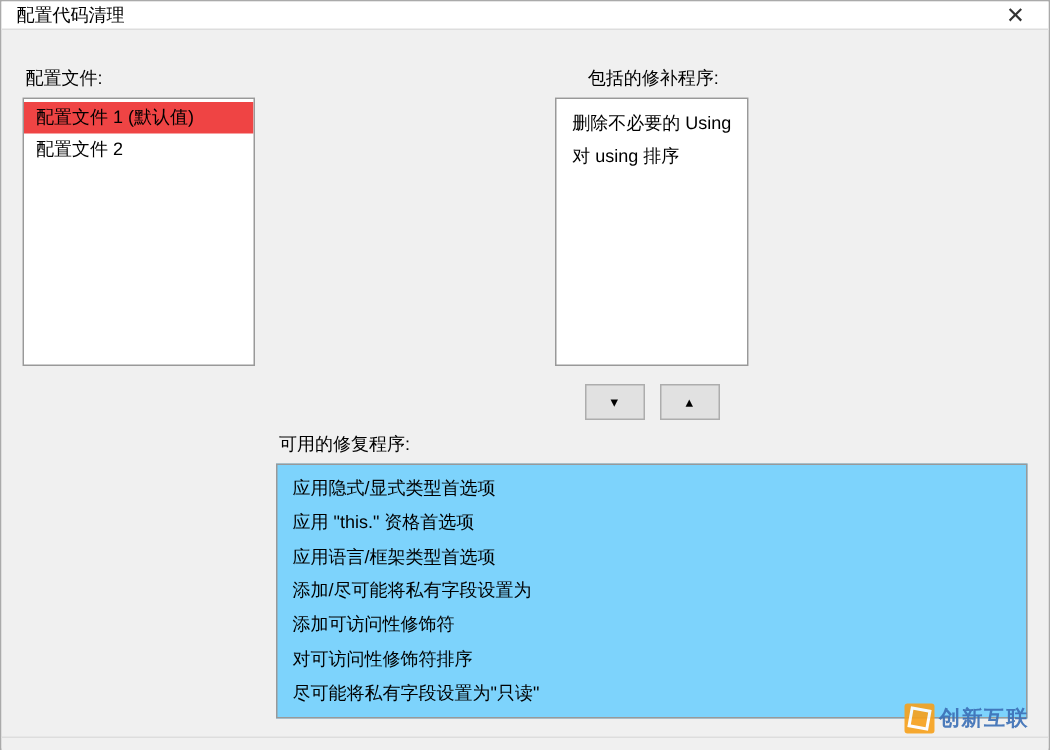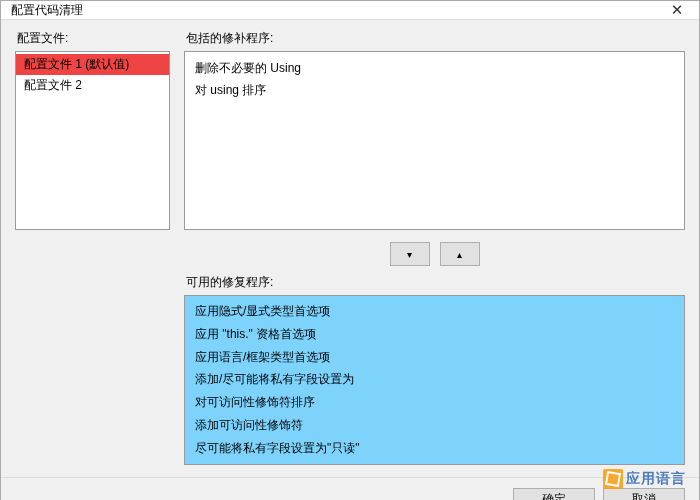--- a/index.html
+++ b/index.html
@@ -38,21 +38,21 @@
       align-items: center;
       justify-content: center;
       font-size: 15px;
       color: #333;
       cursor: pointer;
     }
     .body {
       flex: 1;
       display: flex;
       flex-direction: column;
-      padding: 10px 14px 12px 14px;
+      padding: 24px 14px 12px 14px;
       background: #f0f0f0;
       gap: 6px;
     }
     .upper {
       display: flex;
       gap: 14px;
       height: 200px;
     }
     .left-col {
       width: 155px;
@@ -70,20 +70,21 @@
     .listbox .item {
       padding: 2px 8px;
       cursor: default;
       white-space: nowrap;
     }
     .listbox .item.selected { background: #ef4444; }
     .right-col {
       flex: 1;
       display: flex;
       flex-direction: column;
+      align-items: center;
     }
     .included-box {
       flex: 1;
       border: 1px solid #999;
       background: #fff;
       padding: 6px 10px;
       overflow-y: auto;
       line-height: 1.8;
     }
     .mover-row {
@@ -202,29 +203,29 @@
       </div>
     </div>
 
     <div class="available-section">
       <div class="label">可用的修复程序:</div>
       <div class="available-box">
         <div class="fixer">应用隐式/显式类型首选项</div>
         <div class="fixer">应用 "this." 资格首选项</div>
         <div class="fixer">应用语言/框架类型首选项</div>
         <div class="fixer">添加/尽可能将私有字段设置为</div>
+        <div class="fixer">添加可访问性修饰符</div>
         <div class="fixer">对可访问性修饰符排序</div>
-        <div class="fixer">添加可访问性修饰符</div>
         <div class="fixer">尽可能将私有字段设置为"只读"</div>
       </div>
     </div>
   </div>
 
   <div class="footer">
     <div class="btn">确定</div>
     <div class="btn">取消</div>
   </div>
 </div>
 
 <div class="watermark">
   <div class="wm-logo"></div>
-  <div class="wm-text">应用语言</div>
+  <div class="wm-text">创新互联</div>
 </div>
 
 </body></html>

